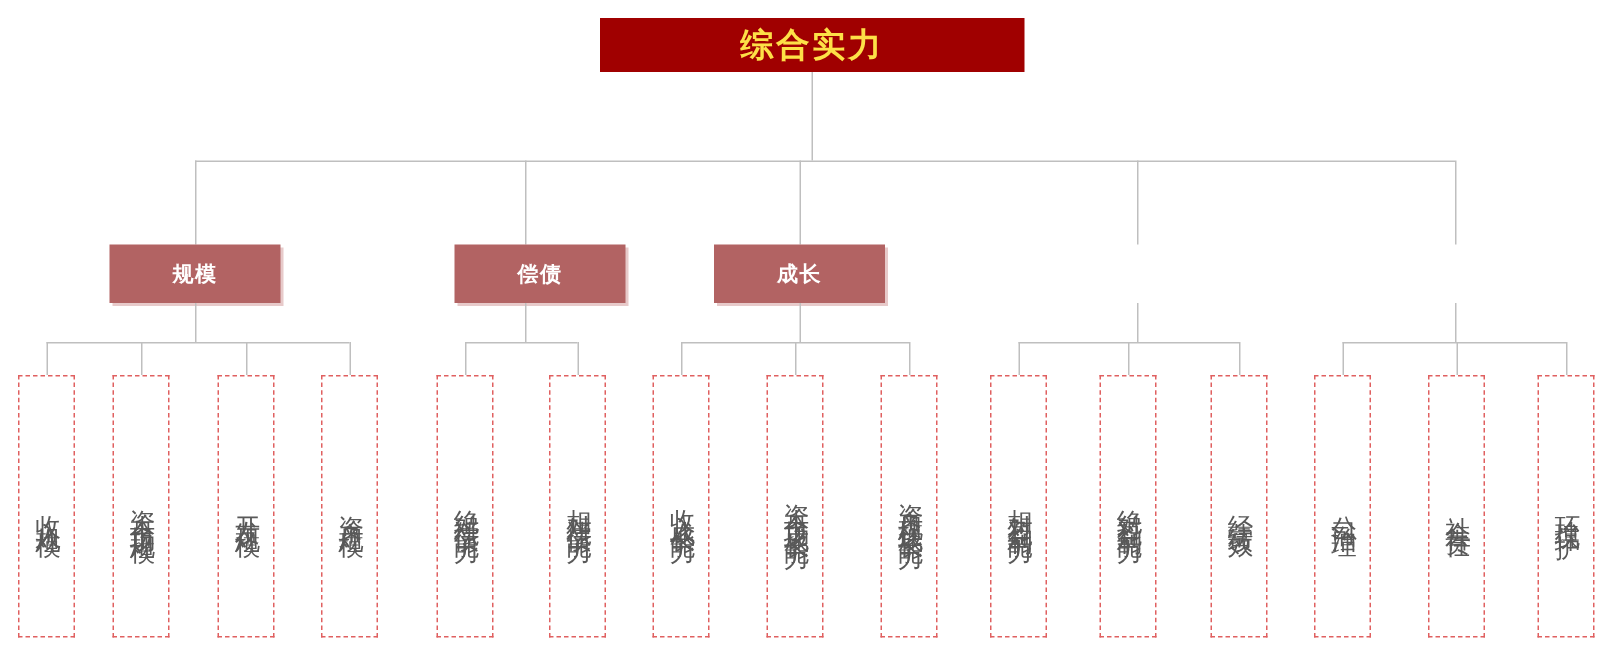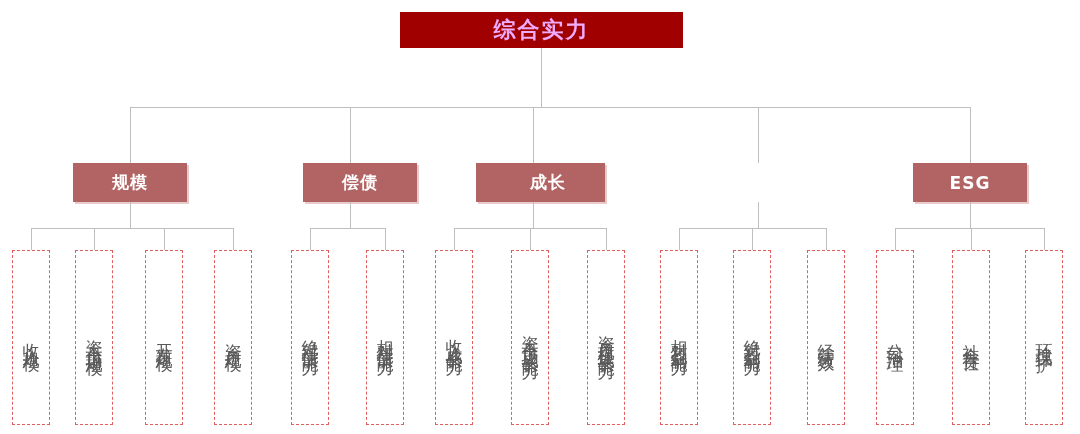--- a/index.html
+++ b/index.html
@@ -12,30 +12,30 @@
   }
   
   .line{position:absolute;background:#BFBFBF;}
   .line.v{width:1px;}
   .line.h{height:1px;}
 
   
   .root-node{
     position:absolute;left:400px;top:12px;width:283px;height:36px;
     background:#A00000;
-    color:#f0abfc;font-size:22px;font-weight:bold;
+    color:#fde047;font-size:22px;font-weight:bold;
     display:flex;align-items:center;justify-content:center;
     letter-spacing:2px;
   }
   
   .group-node{
     position:absolute;top:163px;width:114px;height:39px;
     background:#B26363;
     box-shadow:2px 2px 0 #E7CACA;
-    color:#ffffff;font-size:17px;font-weight:bold;
+    color:#ffffff;font-size:14px;font-weight:bold;
     display:flex;align-items:center;justify-content:center;
     letter-spacing:1px;
   }
   
   .leaf-node{
     position:absolute;top:250px;width:38px;height:175px;
     background:#ffffff;
     border:1px dashed #E06060;
     display:flex;align-items:center;justify-content:center;
     box-sizing:border-box;
@@ -60,22 +60,21 @@
   <div class="line v" style="left:541px;top:48px;height:59px;"></div>
   <div class="line h" style="left:130px;top:107px;width:840px;"></div>
   <div class="line v" style="left:130px;top:107px;height:56px;"></div>
   <div class="line v" style="left:350px;top:107px;height:56px;"></div>
   <div class="line v" style="left:533px;top:107px;height:56px;"></div>
   <div class="line v" style="left:758px;top:107px;height:56px;"></div>
   <div class="line v" style="left:970px;top:107px;height:56px;"></div>
 
   <div class="group-node" style="left:73px;">规模</div>
   <div class="group-node" style="left:303px;">偿债</div>
-  <div class="group-node" style="left:476px;padding-left:15px;">成长</div>
-  <div class="group-node" style="left:913px;">ESG</div>
+  <div class="group-node" style="left:476px;">成长</div>
 
   <div class="line v" style="left:130px;top:202px;height:26px;"></div>
   <div class="line h" style="left:31px;top:228px;width:202px;"></div>
   <div class="line v" style="left:31px;top:228px;height:22px;"></div>
   <div class="line v" style="left:94px;top:228px;height:22px;"></div>
   <div class="line v" style="left:164px;top:228px;height:22px;"></div>
   <div class="line v" style="left:233px;top:228px;height:22px;"></div>
 
   <div class="line v" style="left:350px;top:202px;height:26px;"></div>
   <div class="line h" style="left:310px;top:228px;width:75px;"></div>

